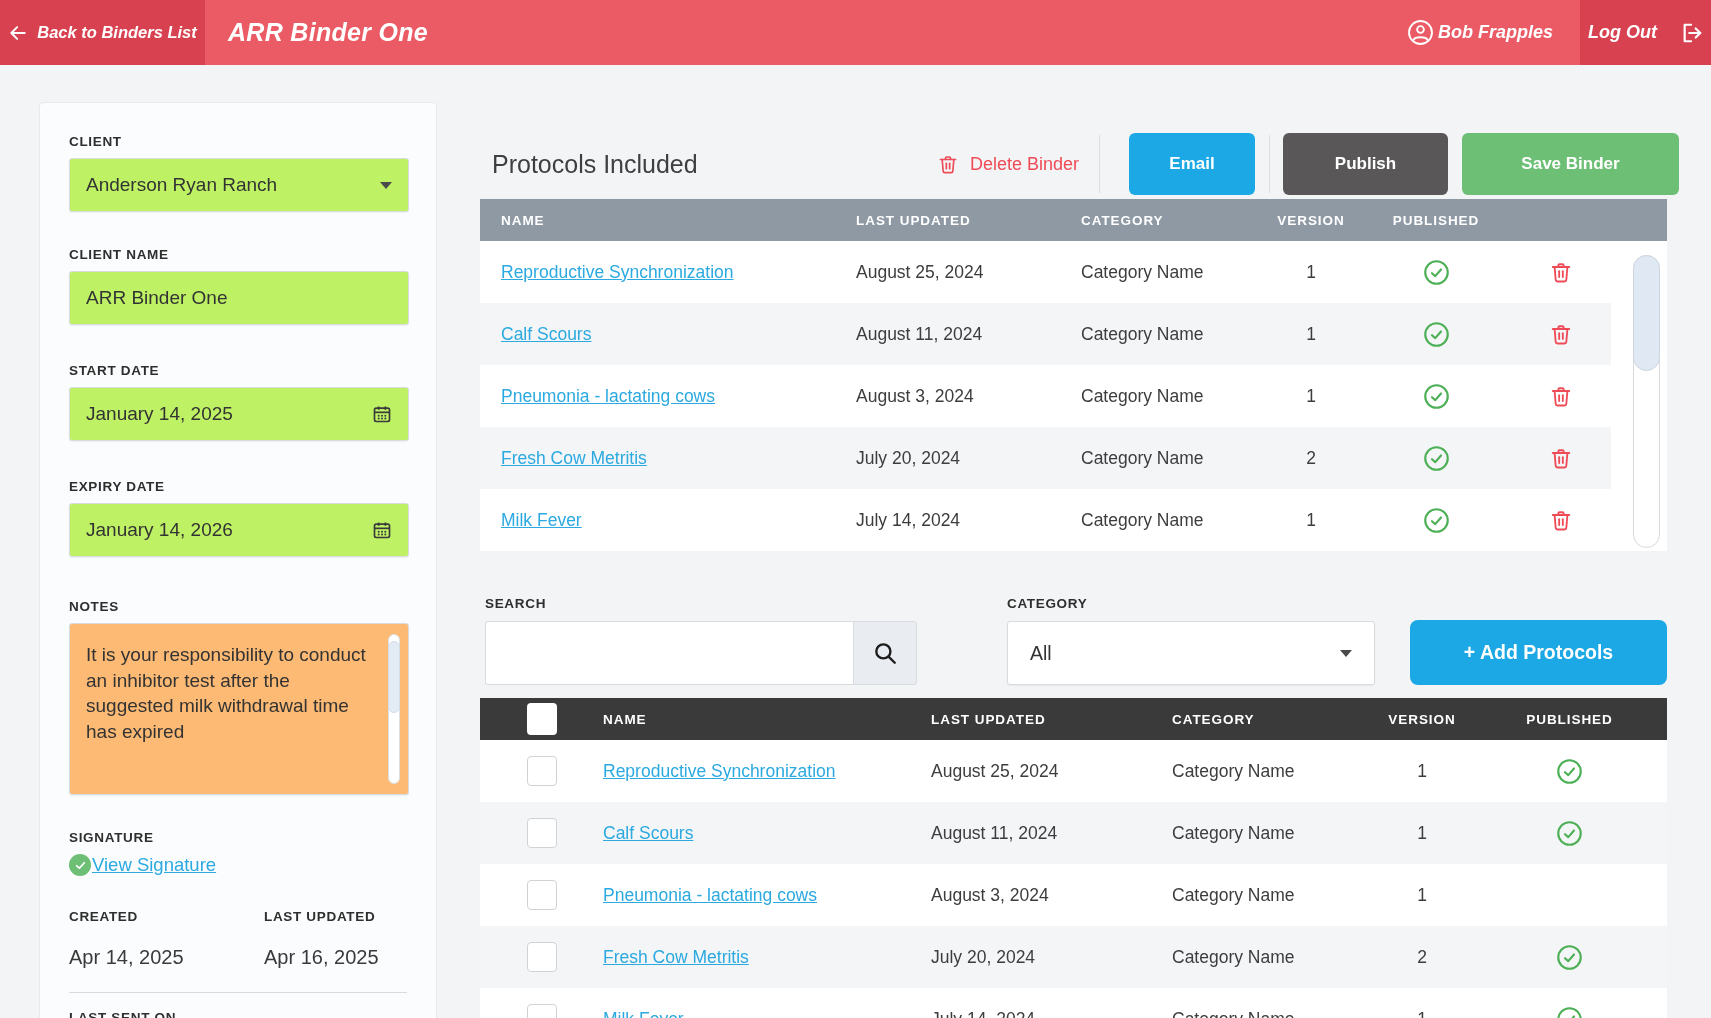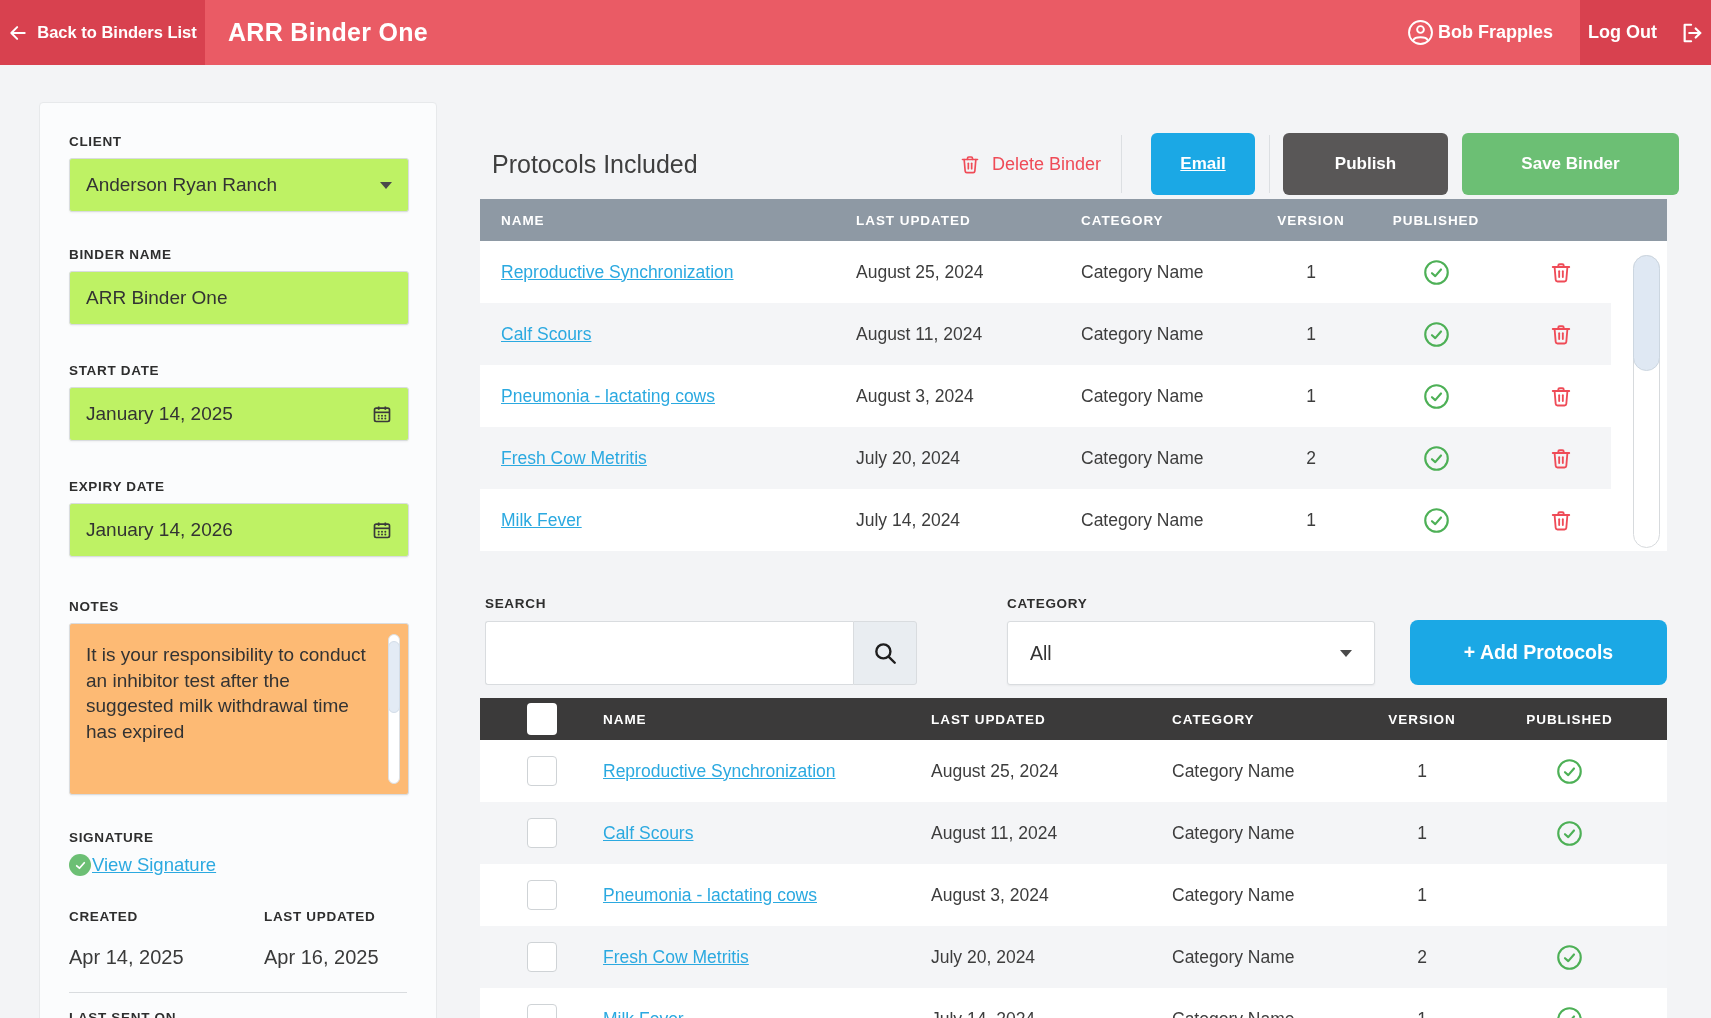--- a/index.html
+++ b/index.html
@@ -6,21 +6,21 @@
     --header_red:#ea5b65; --header_red_dark:#d8414f; --accent_blue:#1ba8e5;
     --link_blue:#2ba9e0; --accent_green:#6cbf74; --check_green:#4db056;
     --danger_red:#ef4b57; --table_header_gray:#8e99a4; --table_header_dark:#3b3a3a;
     --button_dark:#595757; --page_bg:#f3f4f6; --card_bg:#fbfcfd;
   }
   *{box-sizing:border-box;margin:0;padding:0;font-family:"Liberation Sans",sans-serif;}
   html,body{width:1711px;height:1018px;overflow:hidden;background:var(--page_bg);}
   svg{display:block;}
 
   
-  .topbar{position:absolute;top:0;left:0;width:1711px;height:65px;background:var(--header_red);z-index:5;}
+  .topbar{position:absolute;top:0;left:0;width:1711px;height:65px;background:var(--header_red);z-index:5;font-style:italic;}
   .back{position:absolute;left:0;top:0;width:205px;height:65px;background:var(--header_red_dark);
         display:flex;align-items:center;justify-content:center;gap:9px;color:#fff;
         font-size:16.5px;font-weight:700;cursor:pointer;}
   .pagetitle{position:absolute;left:228px;top:0;height:65px;display:flex;align-items:center;
         color:#fff;font-size:25px;font-weight:600;letter-spacing:.3px;}
   .userblock{position:absolute;right:158px;top:0;height:65px;display:flex;align-items:center;gap:4px;
         color:#fff;font-size:18px;font-weight:700;}
   .logout{position:absolute;right:0;top:0;width:131px;height:65px;background:var(--header_red_dark);
         display:flex;align-items:center;justify-content:center;gap:24px;color:#fff;font-size:18px;
         font-weight:700;cursor:pointer;}
@@ -56,21 +56,21 @@
 
   .toolbar{position:absolute;top:68px;left:0;width:1187px;height:62px;display:flex;align-items:center;margin-left:12px;}
   .heading{font-size:25px;font-weight:400;color:#3f3f3f;}
   .delbinder{margin-left:auto;display:flex;align-items:center;gap:12px;color:var(--danger_red);
         font-size:18px;cursor:pointer;}
   .vdiv{width:1px;height:58px;background:#dcdfe2;}
   .vdiv.d1{margin-left:20px;margin-right:18px;}
   .vdiv.d2{margin-left:14px;margin-right:13px;}
   .btn{height:62px;border:none;border-radius:6px;color:#fff;font-size:17px;font-weight:700;cursor:pointer;}
   .btn-print{width:117px;background:var(--button_dark);}
-  .btn-email{width:104px;background:var(--accent_blue);margin-left:11px;text-decoration:underline;}
+  .btn-email{width:126px;background:var(--accent_blue);margin-left:11px;}
   .btn-publish{width:165px;background:var(--button_dark);}
   .btn-save{width:217px;background:var(--accent_green);margin-left:14px;}
 
   
   .table{position:absolute;left:0;width:1187px;background:#fff;}
   .thead{display:flex;align-items:center;height:42px;color:#fff;font-size:13.5px;font-weight:700;
         letter-spacing:.07em;}
   .t1 .thead{background:var(--table_header_gray);}
   .t2 .thead{background:var(--table_header_dark);}
   .trow{display:flex;align-items:center;height:62px;font-size:17.5px;color:#3d3d3d;background:#fff;}
@@ -151,21 +151,21 @@
   </div>
 </div>
 
 <div class="card">
   <div class="flabel">CLIENT</div>
   <div class="inputbox" style="cursor:pointer;">
     <span>Anderson Ryan Ranch</span>
     <span class="caret"></span>
   </div>
 
-  <div class="flabel" style="margin-top:35px;">BINDER NAME</div>
+  <div class="flabel" style="margin-top:35px;">CLIENT NAME</div>
   <div class="inputbox">
     <span>ARR Binder One</span>
   </div>
 
   <div class="flabel" style="margin-top:38px;">START DATE</div>
   <div class="inputbox" style="cursor:pointer;">
     <span>January 14, 2025</span>
     <span>
       <svg width="20" height="20" viewBox="0 0 24 24" fill="none" stroke="#3a3a3a" stroke-width="2">
           <rect x="3" y="5" width="18" height="16" rx="2"></rect>

